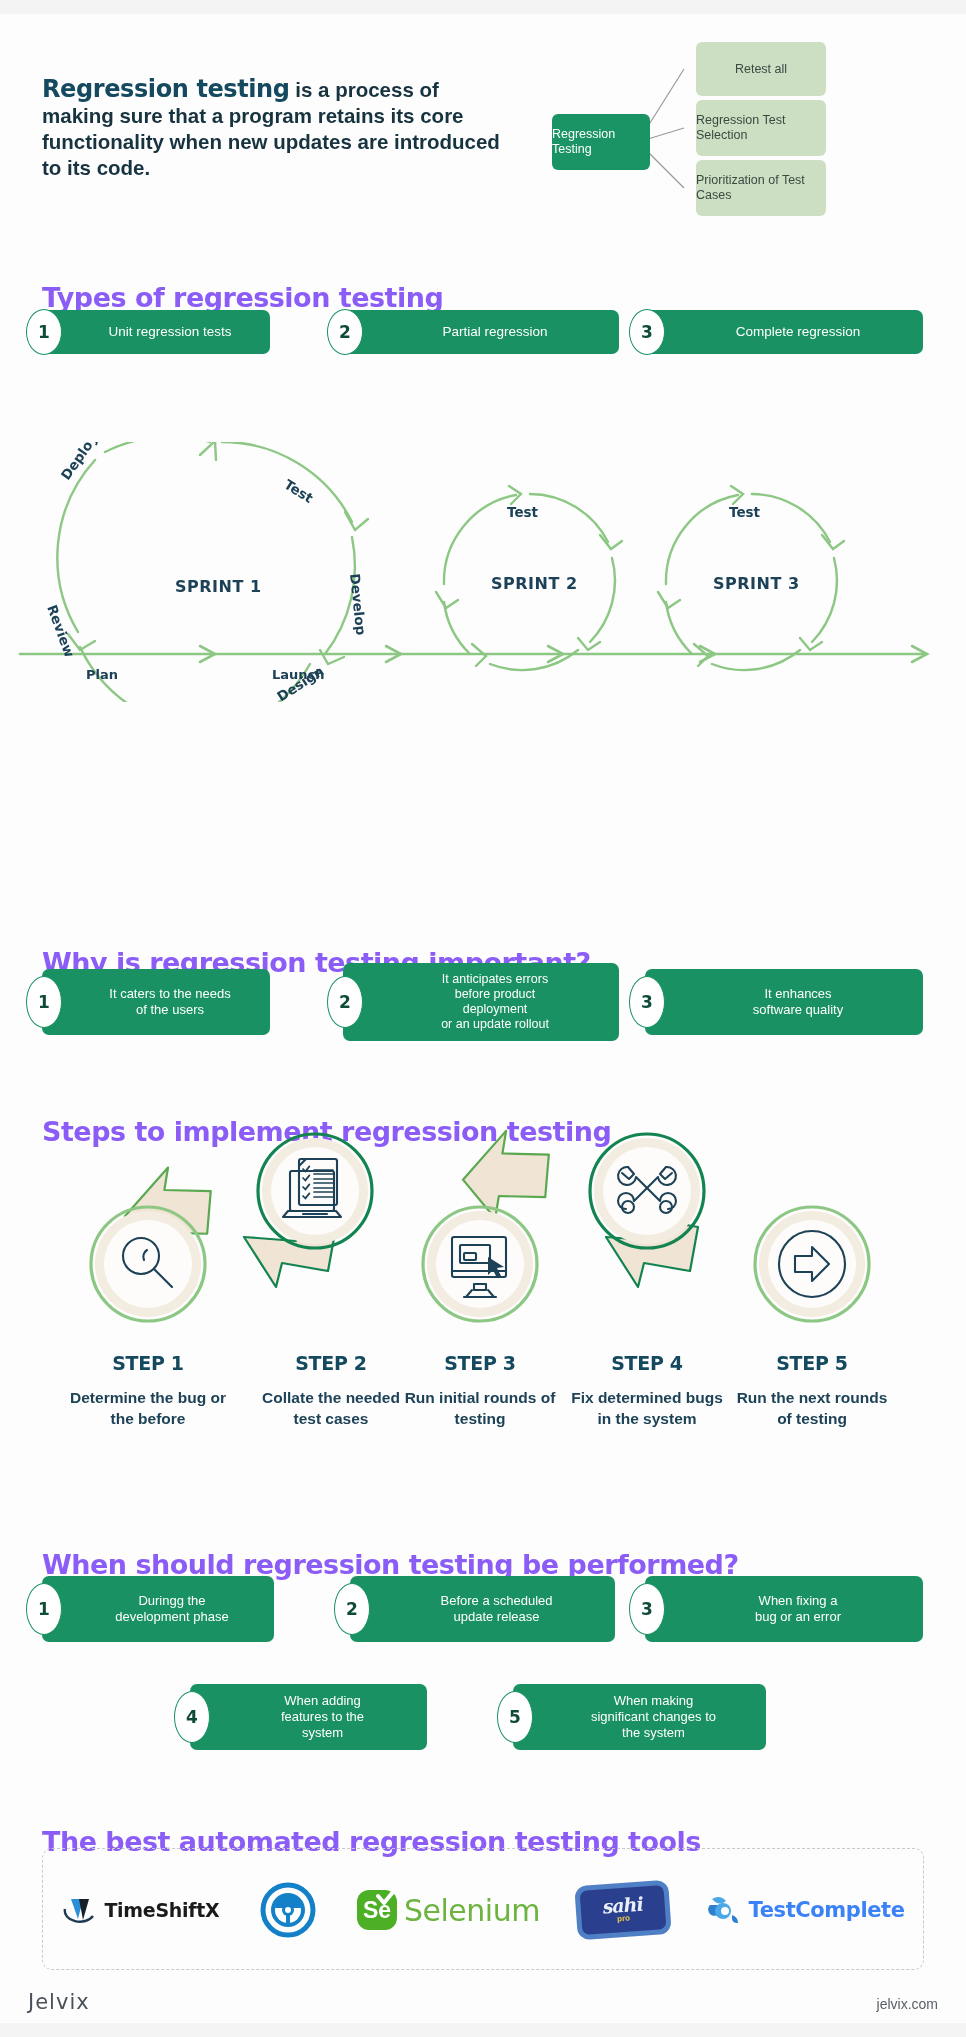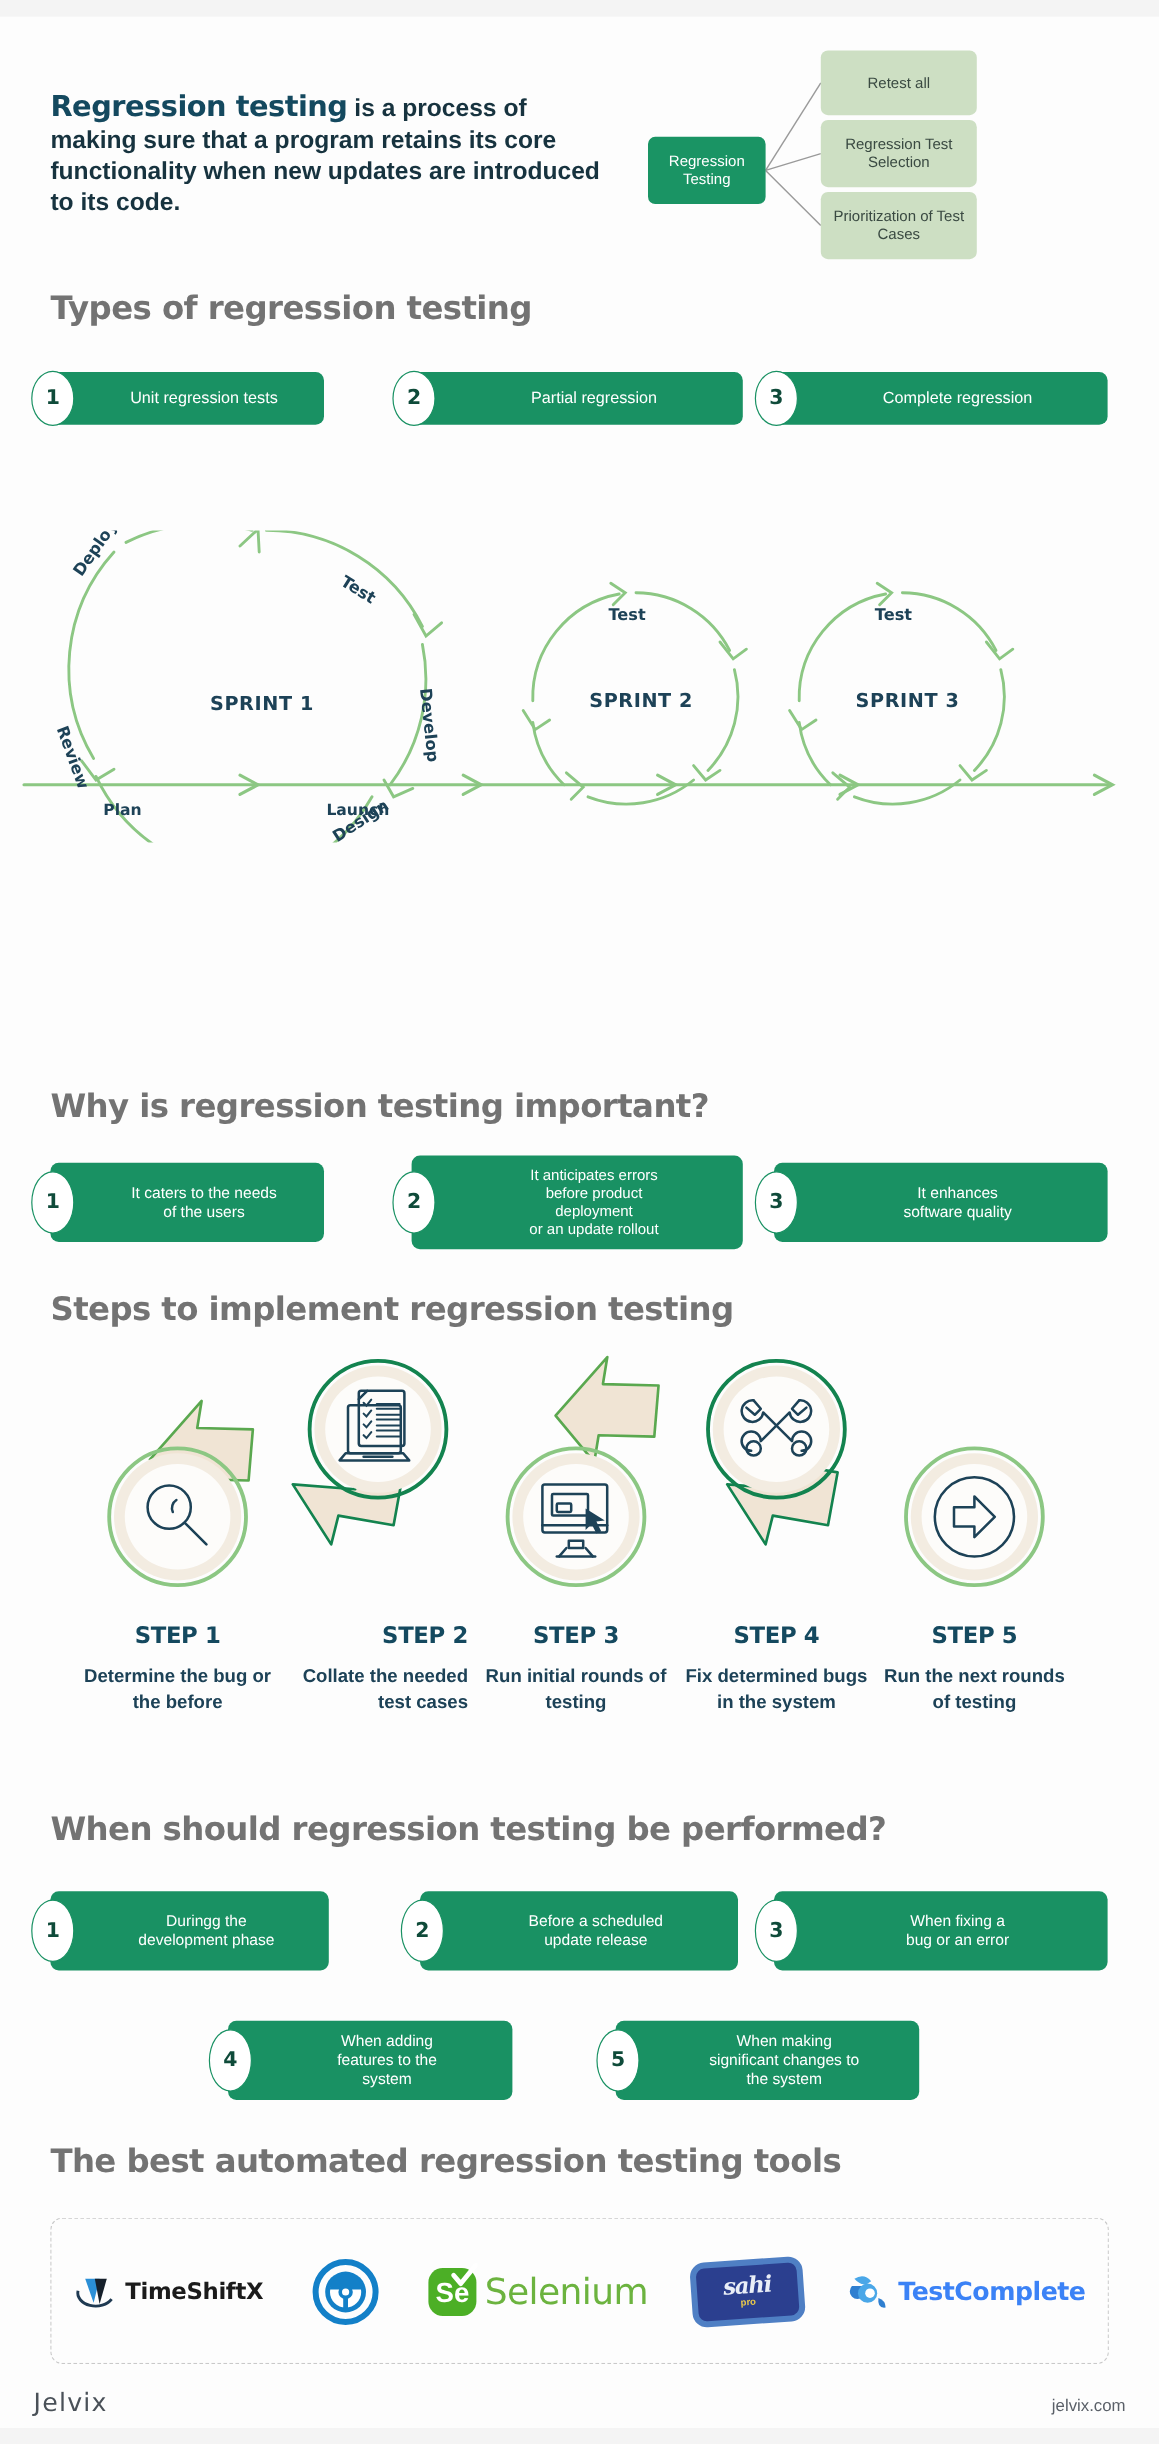--- a/index.html
+++ b/index.html
@@ -44,44 +44,46 @@
     color: #14495f;
     letter-spacing: -0.4px;
   }
 
   
   .tree { position: absolute; left: 540px; top: 24px; width: 410px; height: 180px; }
   .tree svg { position: absolute; left: 0; top: 0; }
   .tree-node {
     position: absolute;
     display: flex; align-items: center; justify-content: center;
-    text-align: center;
+    text-align: left;
     border-radius: 6px;
     font-size: 12.5px;
     line-height: 15px;
     color: #3a4a42;
+    margin-left: 12px;
   }
   .tree-root {
     left: 0px; top: 76px; width: 98px; height: 56px;
     background: #1a9464; color: #ffffff; font-size: 12.5px;
   }
   .tree-leaf { background: #cddfc3; }
   .leaf0 { left: 144px; top: 4px;  width: 130px; height: 54px; }
   .leaf1 { left: 144px; top: 62px; width: 130px; height: 56px; }
   .leaf2 { left: 144px; top: 122px; width: 130px; height: 56px; }
 
   
   h2.sec {
     position: absolute;
     font-family: "DejaVu Sans", sans-serif;
     font-size: 27px;
     font-weight: bold;
-    color: #737373;
+    color: #8b5cf6;
     letter-spacing: -0.5px;
     white-space: nowrap;
+    margin-top: 40px;
   }
 
   
   .pill {
     position: absolute;
     height: 44px;
     background: #199163;
     border-radius: 7px;
     color: #ffffff;
     display: flex;
@@ -406,21 +408,21 @@
         <path class="ico" d="M795 137 h17 v-9 l17 17 l-17 17 v-9 h-17 z" stroke-width="2.6"></path>
       </g>
     </svg>
   </div>
 
   <div class="steplabels">
     <div class="stepcol" style="left:65px;">
       <div class="t">STEP 1</div>
       <div class="d">Determine the bug or the before</div>
     </div>
-    <div class="stepcol" style="left:224px;text-align:right;">
+    <div class="stepcol" style="left:248px;">
       <div class="t">STEP 2</div>
       <div class="d">Collate the needed test cases</div>
     </div>
     <div class="stepcol" style="left:397px;">
       <div class="t">STEP 3</div>
       <div class="d">Run initial rounds of testing</div>
     </div>
     <div class="stepcol" style="left:564px;">
       <div class="t">STEP 4</div>
       <div class="d">Fix determined bugs in the system</div>

